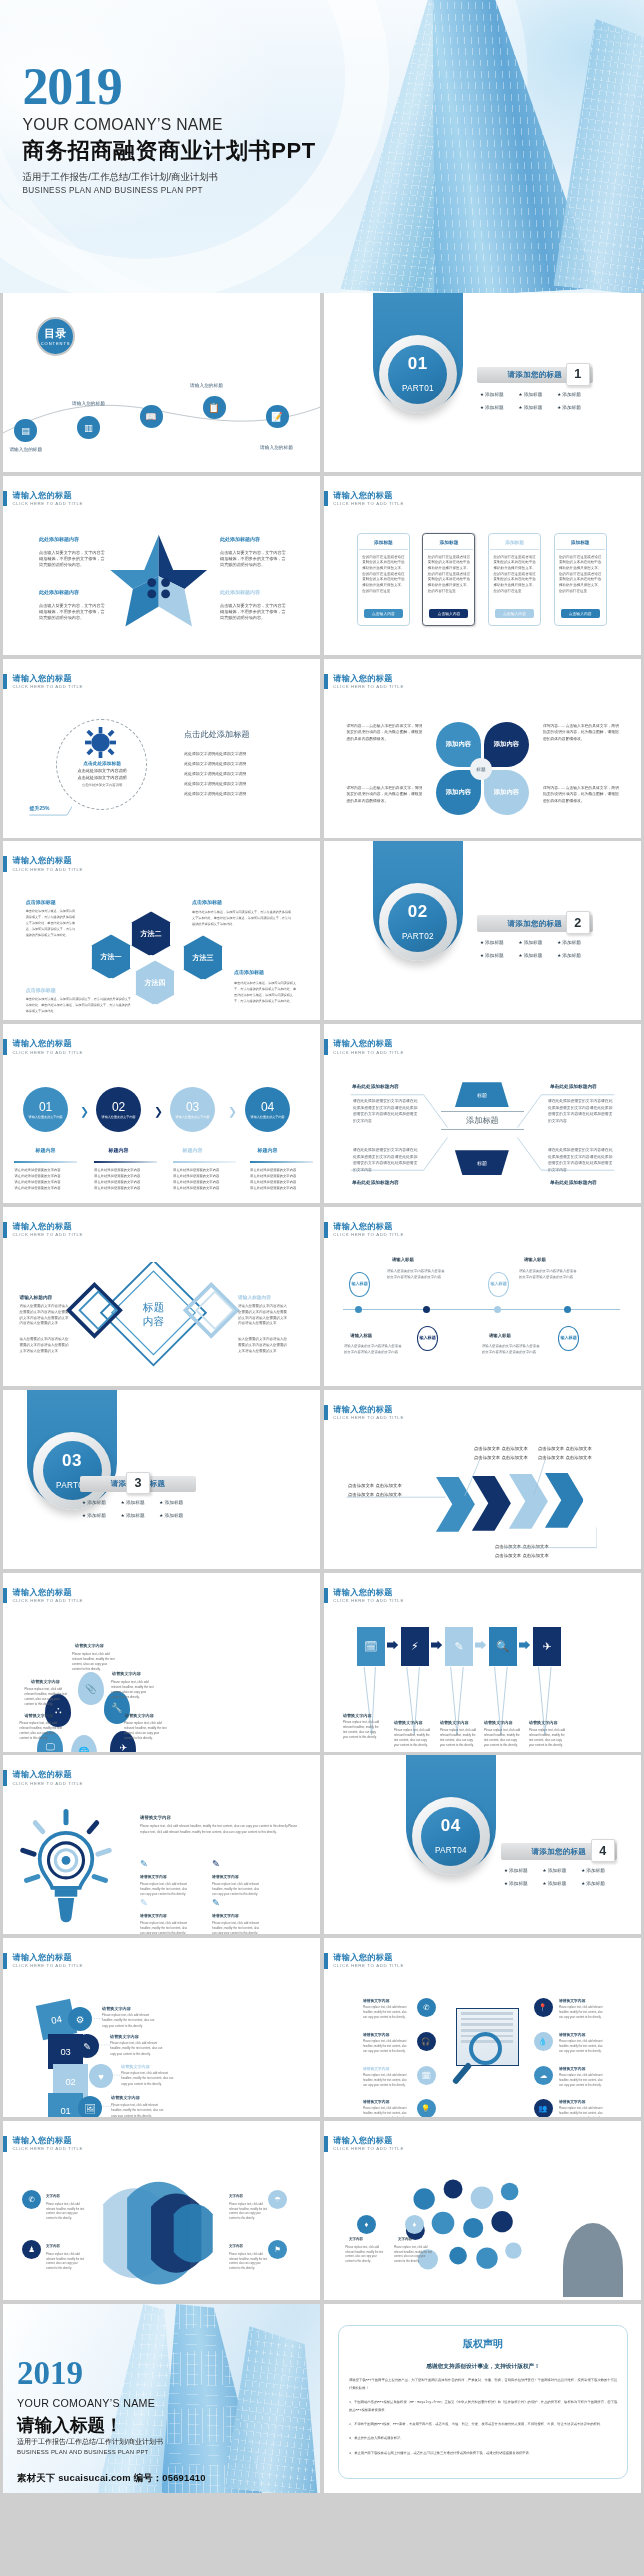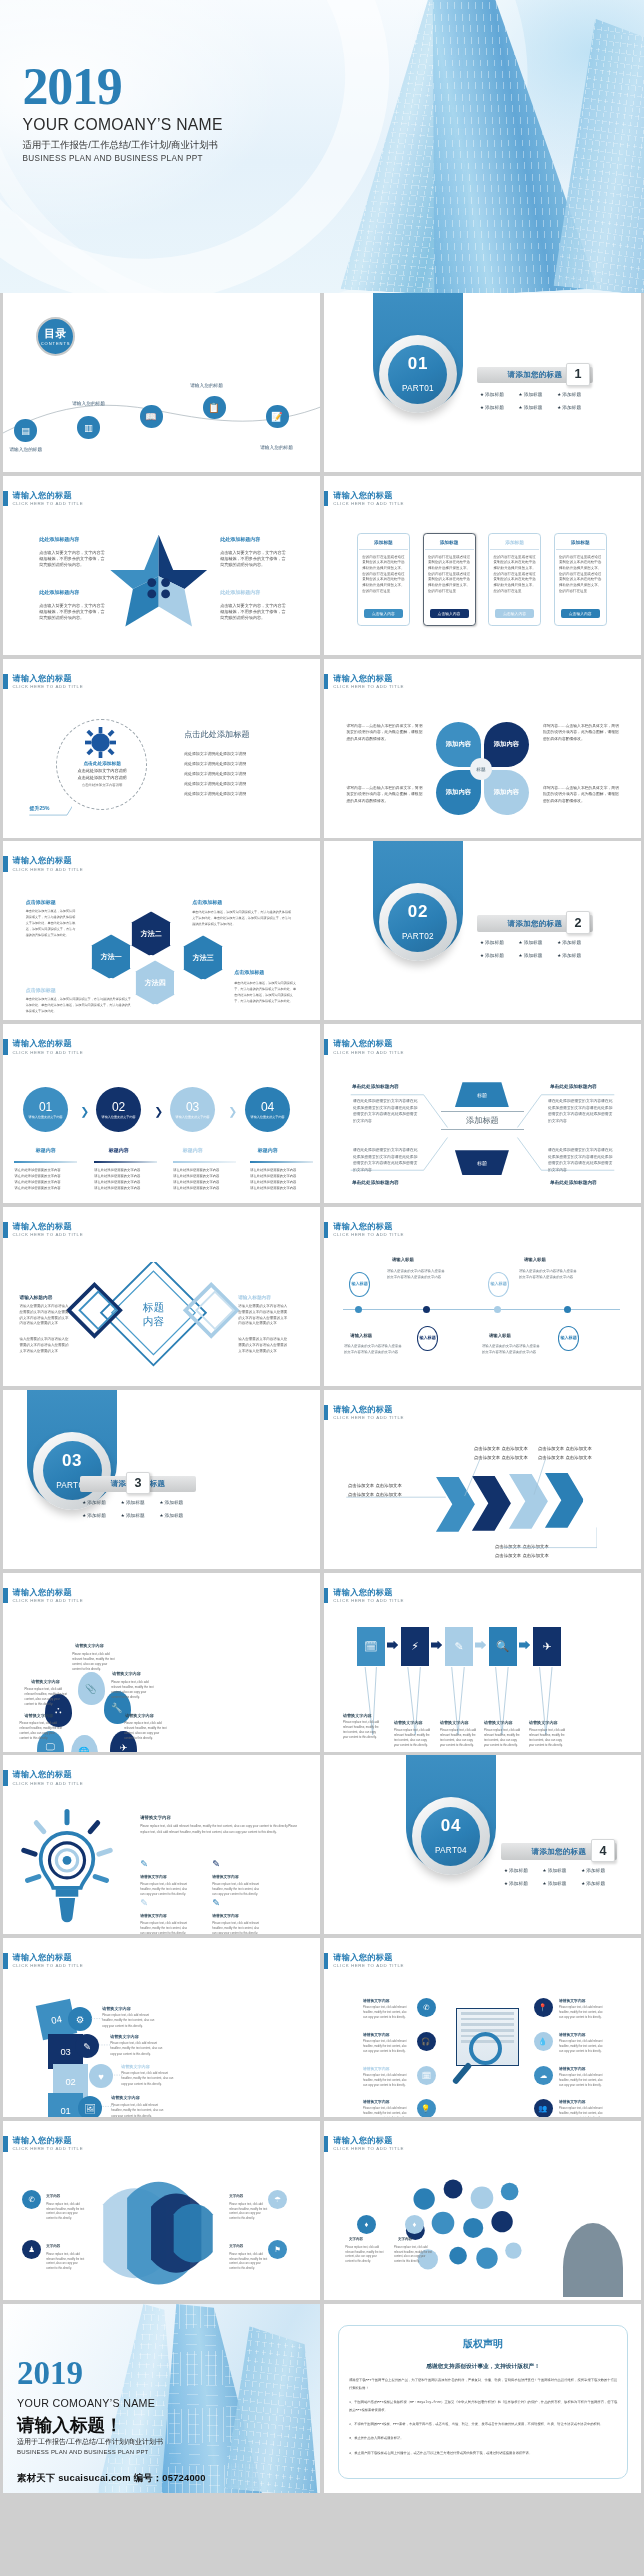--- a/index.html
+++ b/index.html
@@ -40,21 +40,21 @@
                       repeating-linear-gradient(3deg,rgba(255,255,255,.28) 0 0.6px,rgba(255,255,255,0) 0.6px 10px); }
   .hero-text { position:absolute; left:22.6px; top:63px; z-index:6; }
   .yr { font-family:"Liberation Serif","DejaVu Serif",serif; font-size:52px; font-weight:700;
         color:#2b7fb5; letter-spacing:-1.3px; line-height:.92; }
   .cmp { font-size:15.7px; color:#2b2b2b; letter-spacing:0.3px; margin-top:5px; }
   .main-cn { font-size:22px; font-weight:700; color:#111; letter-spacing:0.6px; margin-top:2.5px; }
   .sub-cn { font-size:9.4px; color:#333; margin-top:5px; }
   .sub-en { font-size:8.2px; color:#3a3a3a; letter-spacing:0.3px; margin-top:1.9px; }
 
   
-  .grid { display:flex; flex-wrap:wrap; width:644px;justify-content:flex-end; }
+  .grid { display:flex; flex-wrap:wrap; width:644px; }
   .slide { width:317px; height:179px; background:#fff; position:relative;
            margin:0 2.5px 3.8px 2.5px; overflow:hidden; }
   .slide:nth-child(odd){ margin-left:3.1px; margin-right:1.9px; }
   .slide:nth-child(even){ margin-left:1.9px; margin-right:3.1px; }
 
   
   .shead { position:absolute; left:0; top:15px; display:flex; align-items:flex-start; }
   .shead .bar { width:4.4px; height:15.7px; background:#2b7fb5; margin-right:5px; }
   .shead .tt { font-size:8.2px; font-weight:700; color:#2b7fb5; line-height:1.1; letter-spacing:0.3px;}
   .shead .st { font-size:4.4px; color:#7d8b94; letter-spacing:0.6px; margin-top:1.3px; }
@@ -250,20 +250,21 @@
       </div>
     <div class="tower t2">
         <div class="grid-lines"></div>
       </div>
     <div class="tower t3">
         <div class="grid-lines"></div>
       </div>
     <div class="hero-text">
       <div class="yr">2019</div>
       <div class="cmp">YOUR COMOANY’S NAME</div>
+      <div class="main-cn">商务招商融资商业计划书PPT</div>
       <div class="sub-cn">适用于工作报告/工作总结/工作计划/商业计划书</div>
       <div class="sub-en">BUSINESS PLAN AND BUSINESS PLAN PPT</div>
     </div>
   </div>
 
   <div class="grid">
 
     <div class="slide">
       <div class="toc-circ">
         <b>目录</b>
@@ -931,21 +932,21 @@
           <div class="grid-lines"></div>
         </div>
       <div class="tw fw3">
           <div class="grid-lines"></div>
         </div>
       <div class="fyr">2019</div>
       <div class="fcmp">YOUR COMOANY’S NAME</div>
       <div class="fthanks">请输入标题！</div>
       <div class="fsub1">适用于工作报告/工作总结/工作计划/商业计划书</div>
       <div class="fsub2">BUSINESS PLAN AND BUSINESS PLAN PPT</div>
-      <div class="fbrand">素材天下 sucaisucai.com  编号：05724000</div>
+      <div class="fbrand">素材天下 sucaisucai.com  编号：05691410</div>
     </div>
     <div class="fslide fcopy">
       <div class="copybox">
         <div class="copyh">版权声明</div>
         <div class="copysub">感谢您支持原创设计事业，支持设计版权产！</div>
         <div class="copyp">感谢您下载PPT千图网平台上提供的产品，为了您和千图网以及原创作者的利益，严禁复制、传播、转卖，否则将承担法律责任！千图网将对作品进行维权，按所举报下载次数的十倍进行索取赔偿！</div>
         <div class="copyp">1、千图网站出售的PPT模板是免版权税（RF：Royalty-free）正版受《中华人民共和国著作权法》和《世界版权公约》的保护，作品的所有权、版权和许可权归千图网所有，您下载的是PPT模板素材使用权。</div>
         <div class="copyp">2、不得向千图网的PPT模板、PPT素材，本身用于再出售，或者出租、出借、转让、分发、发布或者作为礼物供他人使用，不得转授权、出卖、转让本协议或本协议中的权利。</div>
         <div class="copyp">3、禁止把作品收入商标或服务标记。</div>
         <div class="copyp">4、禁止用户用下载模板或在网上传播作品，或者作品可以让第三方通过付费或其他免费下载，或通过转销连接服务系统申请。</div>

